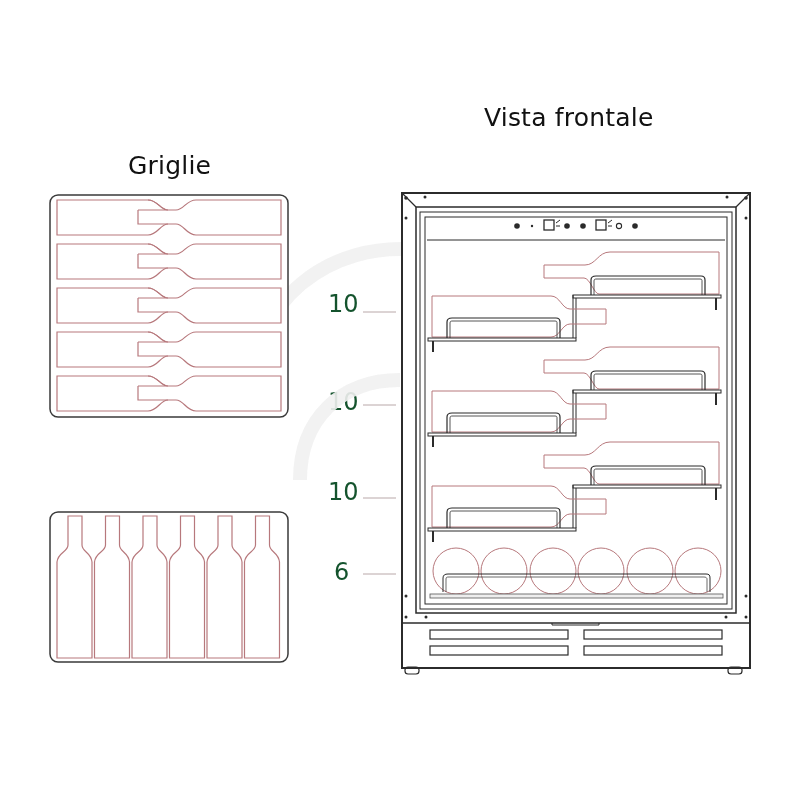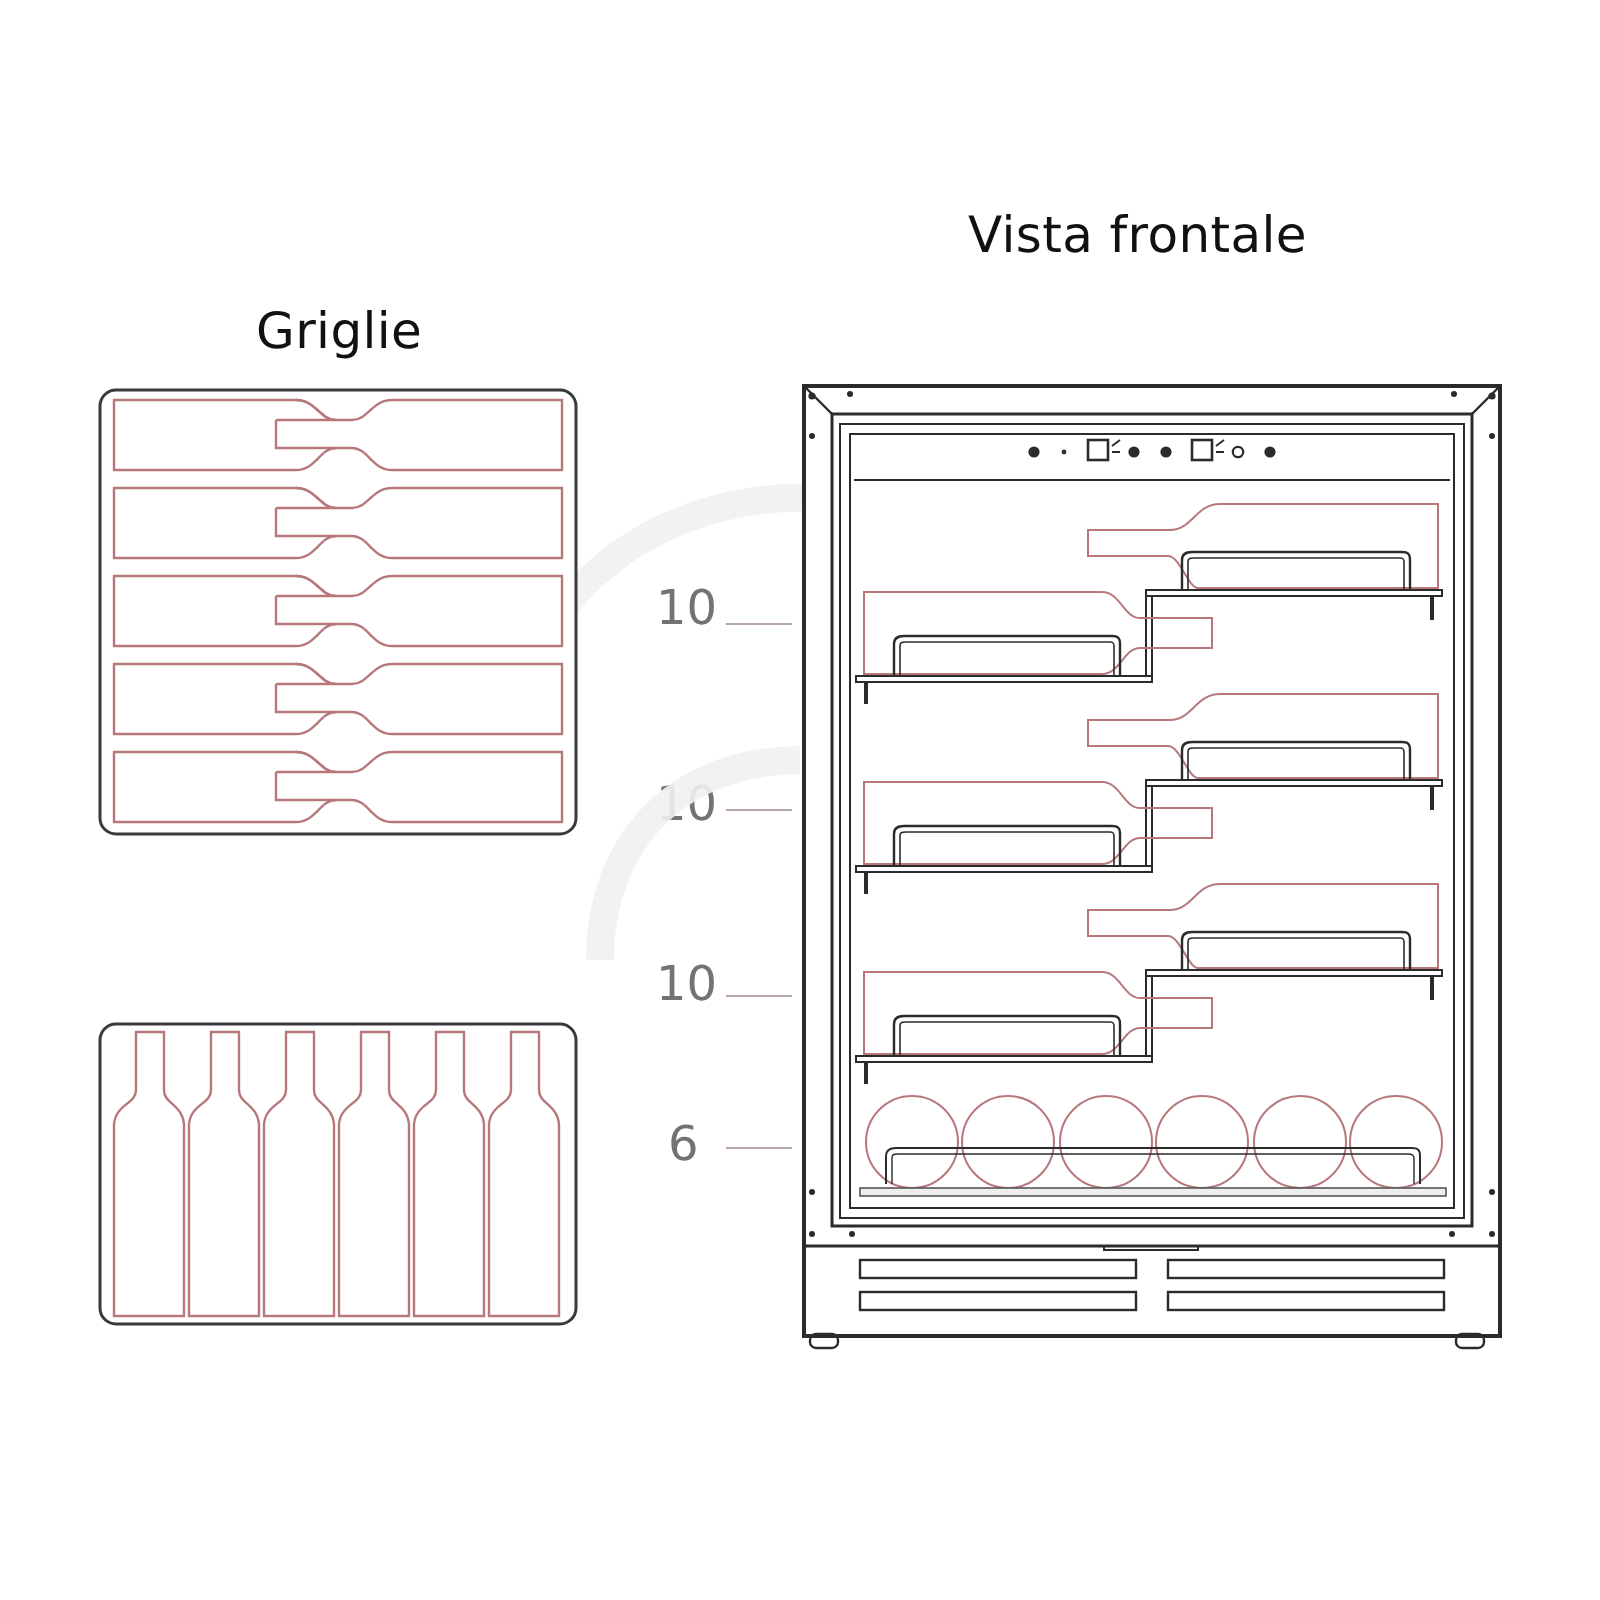--- a/index.html
+++ b/index.html
@@ -1,21 +1,21 @@
 <!DOCTYPE html>
 <html><head>
 <meta charset="utf-8">
 <style>
   html, body { margin: 0; padding: 0; background: #ffffff; }
   body { width: 800px; height: 800px; position: relative; overflow: hidden;
          font-family: "DejaVu Sans", "Liberation Sans", sans-serif; }
   .title { position: absolute; font-size: 25px; color: #111; letter-spacing: 0.2px; }
   #title-left { left: 128px; top: 116px; margin-top: 35px; }
   #title-right { left: 484px; top: 103px; text-align: right; }
-  .count { position: absolute; font-size: 24px; color: #737373; }
+  .count { position: absolute; font-size: 24px; color: #14532d; }
   svg.layer { position: absolute; left: 0; top: 0; }
 </style>
 </head>
 <body>
 
 <div id="title-left" class="title">Griglie</div>
 <div id="title-right" class="title">Vista frontale</div>
 
 <div class="count" style="left:328px; top:290px;">10</div>
 <div class="count" style="left:328px; top:388px;">10</div>

